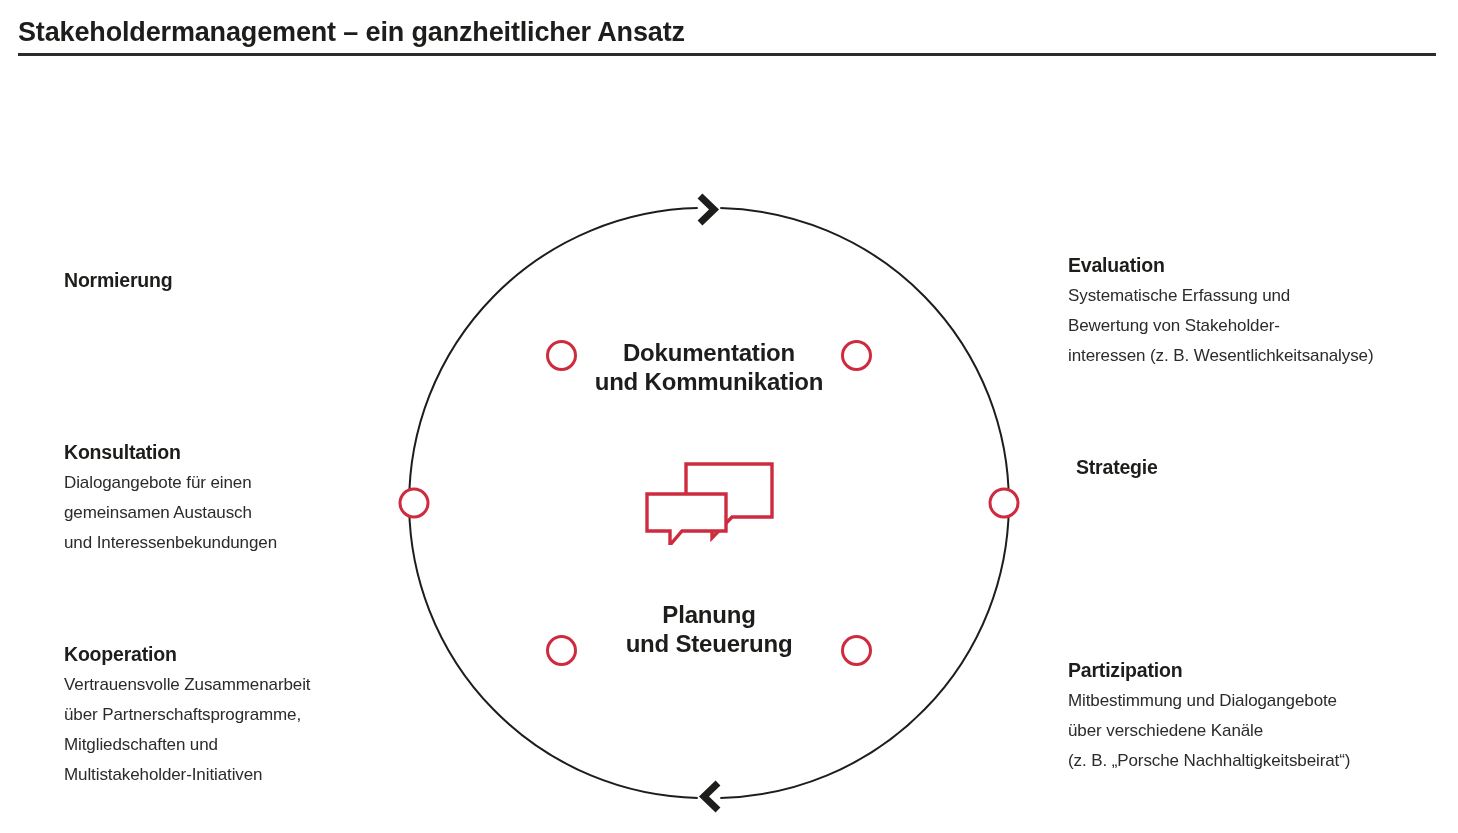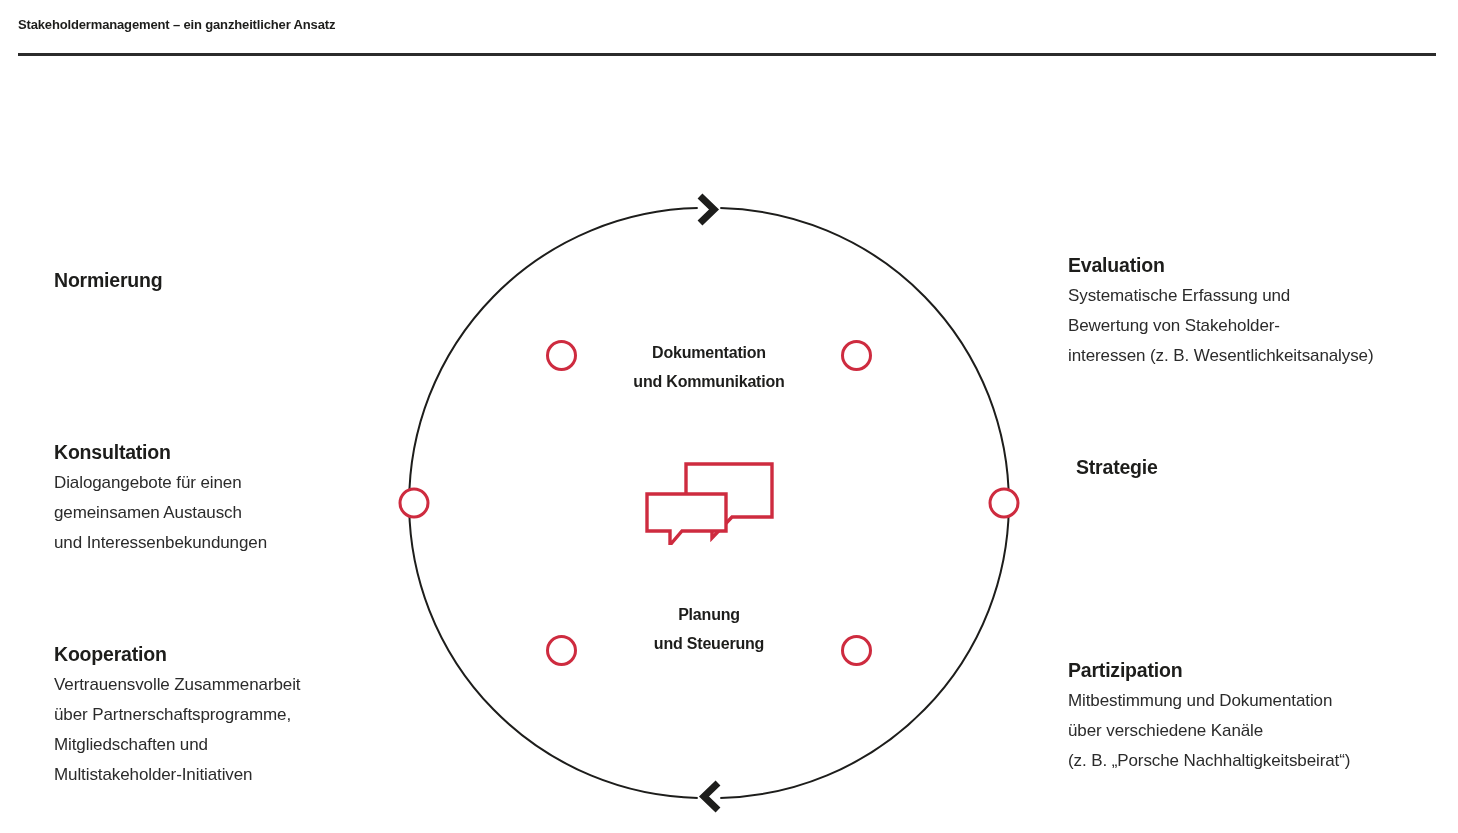--- a/index.html
+++ b/index.html
@@ -23,21 +23,21 @@
     position: absolute;
     left: 18px;
     top: 0;
     width: 1418px;
     height: 58px;
   }
   #page-title {
     position: absolute;
     left: 0;
     top: 17px;
-    font-size: 13px;
+    font-size: 27px;
     font-weight: bold;
     letter-spacing: -0.15px;
     color: #1d1d1b;
     white-space: nowrap;
   }
   #title-rule {
     position: absolute;
     left: 0;
     top: 53px;
     width: 1418px;
@@ -61,21 +61,21 @@
     height: 630px;
     overflow: visible;
   }
 
   
   .center-label {
     position: absolute;
     width: 420px;
     left: 499px;
     text-align: center;
-    font-size: 16px;
+    font-size: 24px;
     font-weight: bold;
     line-height: 29px;
     letter-spacing: -0.2px;
     color: #1d1d1b;
     white-space: pre-line;
   }
   #center-label-top  { top: 338px; }
   #center-label-bottom { top: 600px; }
 
   
@@ -85,21 +85,21 @@
     top: 455px;
     width: 140px;
     height: 90px;
   }
 
   
   .stage-block {
     position: absolute;
     width: 372px;
   }
-  .stage-block.left  { left: 54px; }
+  .stage-block.left  { left: 64px; }
   .stage-block.right { left: 1068px; }
 
   .stage-title {
     font-size: 19.5px;
     font-weight: bold;
     letter-spacing: -0.2px;
     line-height: 24px;
     color: #1d1d1b;
     margin: 0 0 4px 0;
   }
@@ -188,18 +188,18 @@
 Bewertung von Stakeholder-
 interessen (z. B. Wesentlichkeitsanalyse)</div>
   </div>
 
   <div id="block-strategie" class="stage-block right">
     <div class="stage-title">Strategie</div>
   </div>
 
   <div id="block-partizipation" class="stage-block right">
     <div class="stage-title">Partizipation</div>
-    <div class="stage-desc">Mitbestimmung und Dokumentation
+    <div class="stage-desc">Mitbestimmung und Dialogangebote
 über verschiedene Kanäle
 (z. B. „Porsche Nachhaltigkeitsbeirat“)</div>
   </div>
 
 </div>
 
 </body></html>

